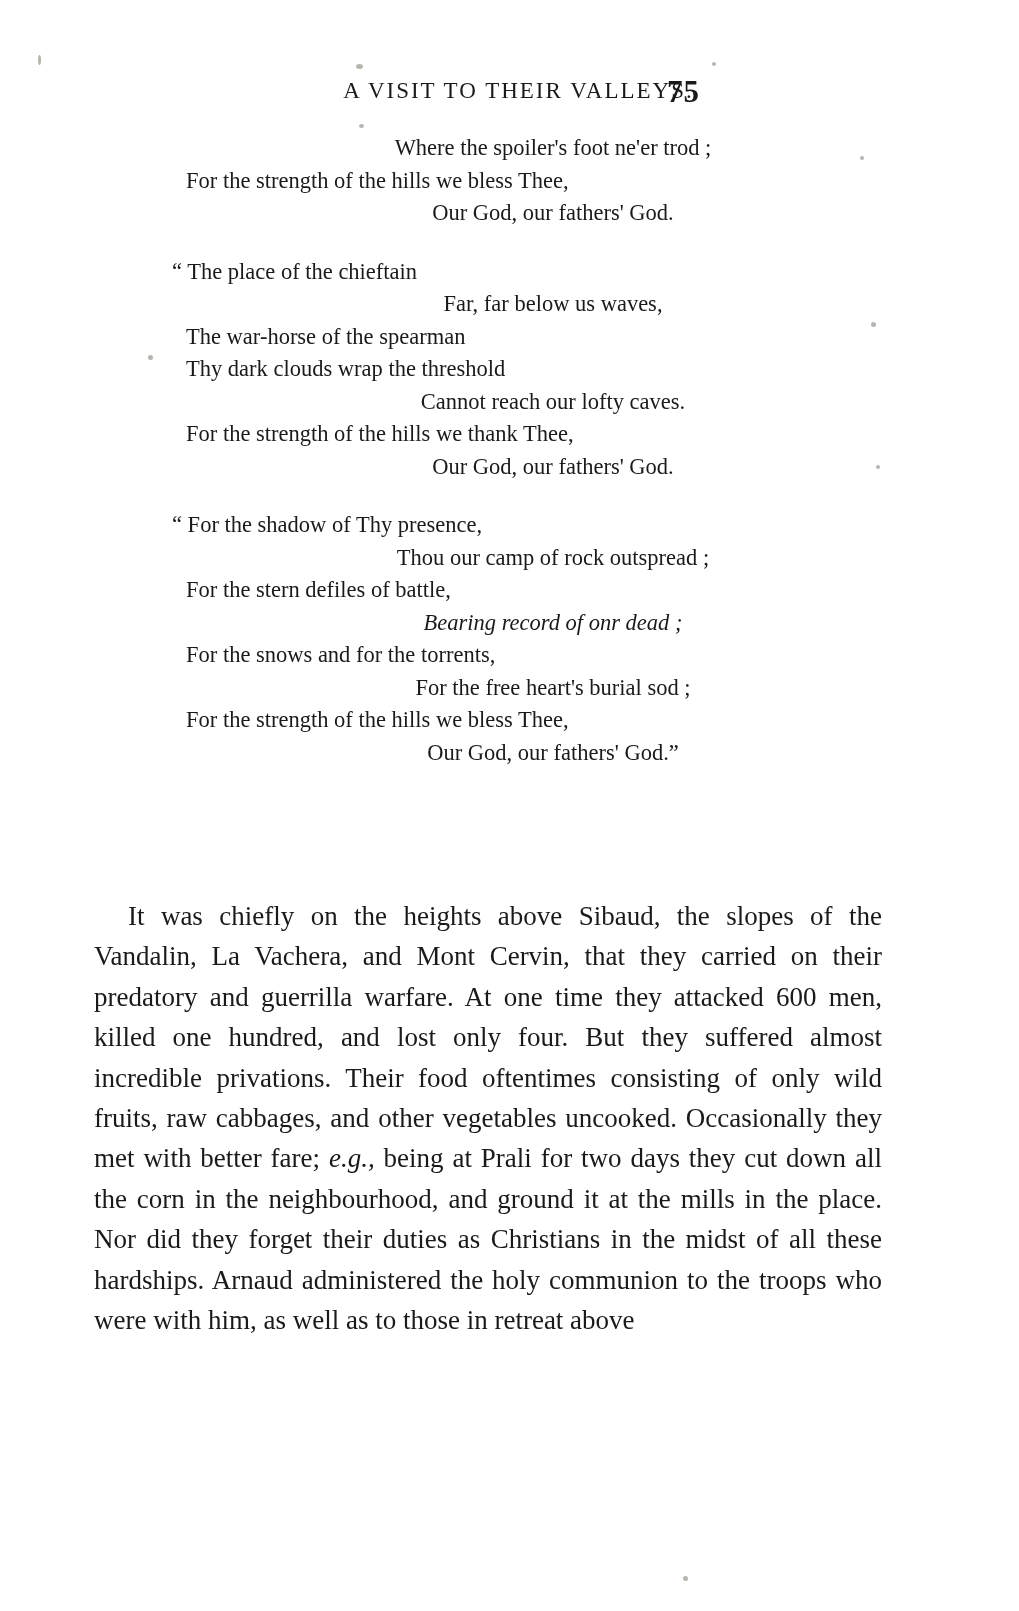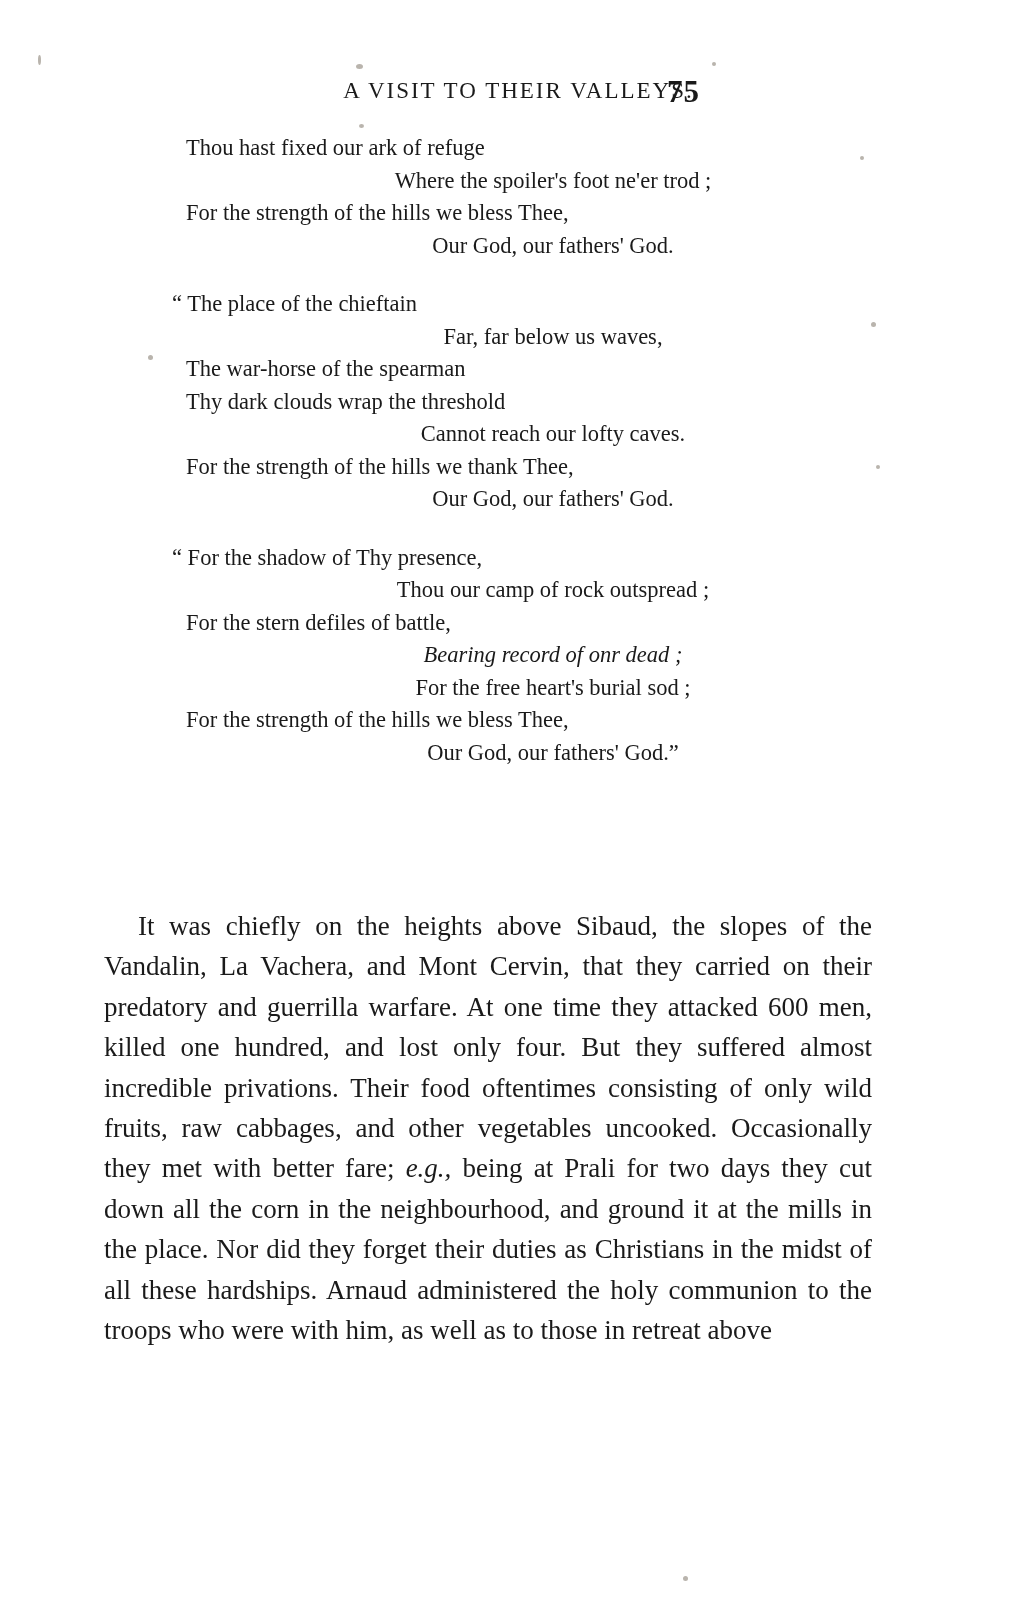--- a/index.html
+++ b/index.html
@@ -68,21 +68,21 @@
   }
   .vline em {
   }
   .prose {
     position: absolute;
     top: 890px;
     left: 88px;
     width: 800px;
   }
   .prose p {
-    margin: 16px;
+    margin: 6px;
     font-size: 27px;
     line-height: 40.4px;
     text-align: justify;
     text-indent: 34px;
   }
   .prose p em {
     font-style: italic;
   }
   .speck {
     position: absolute;
@@ -105,39 +105,39 @@
   <div class="speck" style="left:876px; top:465px; width:4px; height:4px;"></div>
   <div class="speck" style="left:683px; top:1576px; width:5px; height:5px;"></div>
 
   <div class="header">
     <span class="running-head">A VISIT TO THEIR VALLEYS.</span>
   </div>
   <div class="folio">75</div>
 
   <div class="verse-block" id="poem-root">
       <div class="stanza">
-        <div class="vline">Thou hast fixed our ark of refuge</div>
         <div class="vline indent">Where the spoiler's foot ne'er trod ;</div>
         <div class="vline">For the strength of the hills we bless Thee,</div>
         <div class="vline indent">Our God, our fathers' God.</div>
       </div>
       <div class="stanza">
         <div class="vline quoteout">“ The place of the chieftain</div>
         <div class="vline indent">Far, far below us waves,</div>
         <div class="vline">The war-horse of the spearman</div>
         <div class="vline">Thy dark clouds wrap the threshold</div>
         <div class="vline indent">Cannot reach our lofty caves.</div>
         <div class="vline">For the strength of the hills we thank Thee,</div>
         <div class="vline indent">Our God, our fathers' God.</div>
       </div>
       <div class="stanza">
         <div class="vline quoteout">“ For the shadow of Thy presence,</div>
         <div class="vline indent">Thou our camp of rock outspread ;</div>
         <div class="vline">For the stern defiles of battle,</div>
         <div class="vline indent"><em>Bearing record of onr dead ;</em></div>
+        <div class="vline">For the snows and for the torrents,</div>
         <div class="vline indent">For the free heart's burial sod ;</div>
         <div class="vline">For the strength of the hills we bless Thee,</div>
         <div class="vline indent">Our God, our fathers' God.”</div>
       </div>
     </div>
 
   <div class="prose">
     <p>It was chiefly on the heights above Sibaud, the slopes of the Vandalin, La Vachera, and Mont Cervin, that they carried on their predatory and guerrilla warfare.  At one time they attacked 600 men, killed one hundred, and lost only four.  But they suffered almost incredible privations. Their food oftentimes consisting of only wild fruits, raw cabbages, and other vegetables uncooked.  Occasionally they met with better fare; <em>e.g.,</em> being at Prali for two days they cut down all the corn in the neighbourhood, and ground it at the mills in the place.  Nor did they forget their duties as Christians in the midst of all these hardships. Arnaud administered the holy communion to the troops who were with him, as well as to those in retreat above</p>
   </div>
 

